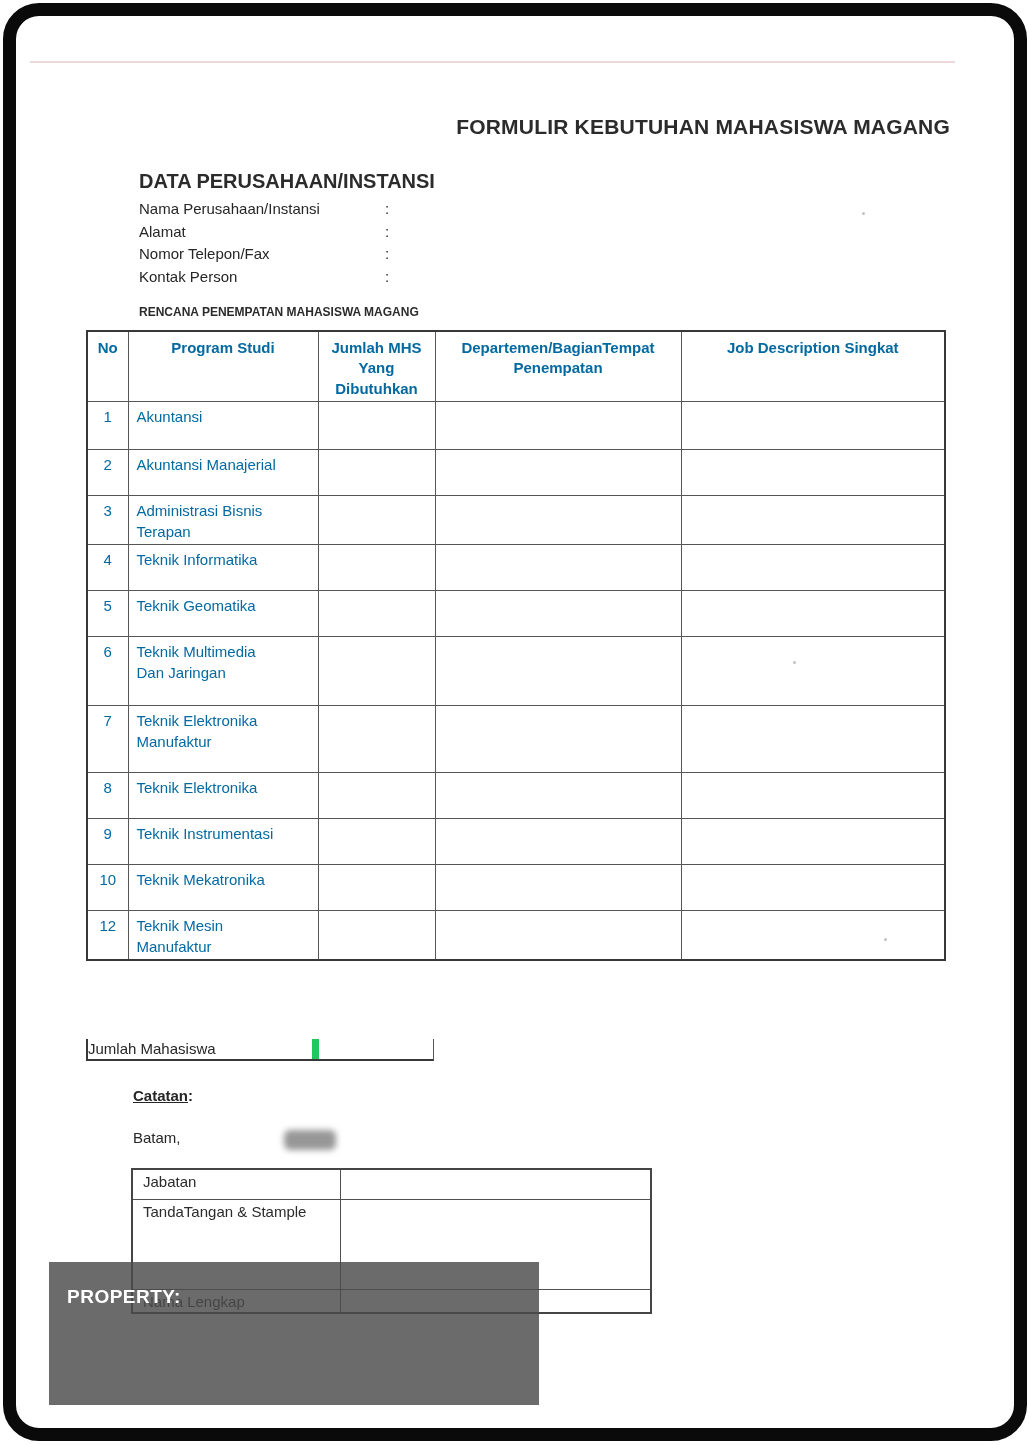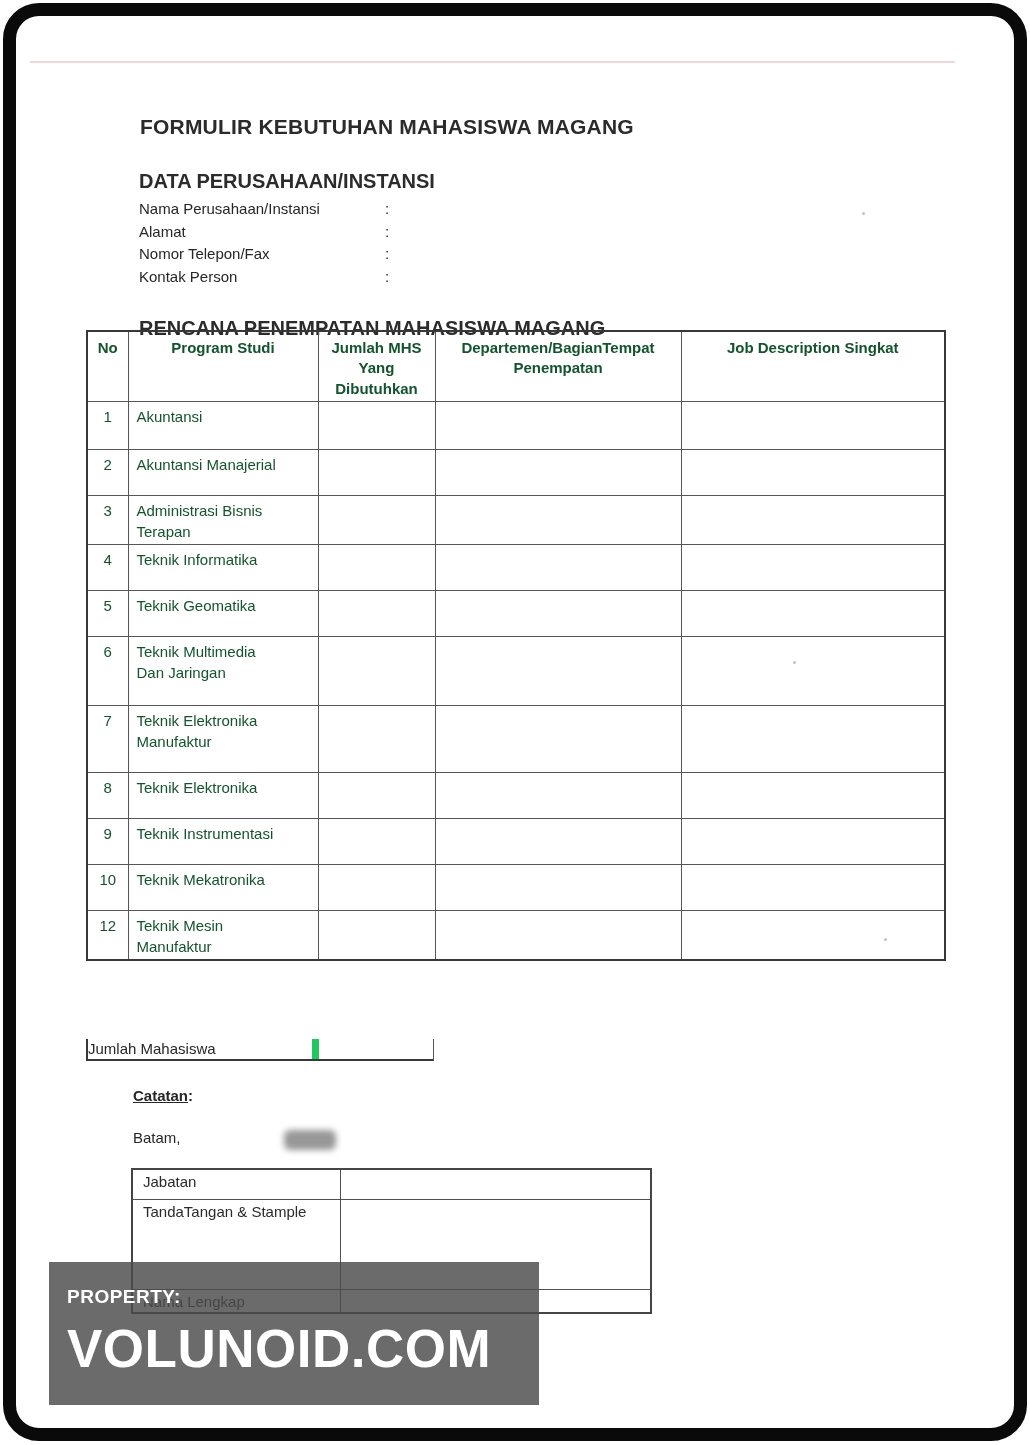--- a/index.html
+++ b/index.html
@@ -13,39 +13,39 @@
     border:13px solid #0a0a0a;border-radius:36px;pointer-events:none;z-index:60;
   }
   
   .artifact-line{
     position:absolute;left:30px;top:61px;width:925px;height:2px;
     background:rgba(205,158,158,0.38);z-index:1;
   }
   .speck{position:absolute;width:3px;height:3px;background:rgba(120,120,120,0.45);border-radius:50%;}
 
   .title{
-    position:absolute;left:140px;right:80px;top:115px;text-align:left;
+    position:absolute;left:140px;right:80px;top:115px;text-align:right;
     font-size:21px;font-weight:bold;letter-spacing:0.2px;color:#2b2b2b;
   }
 
   .company{position:absolute;left:139px;top:170px;width:560px;}
   .sec-heading{font-size:20px;font-weight:bold;color:#2b2b2b;}
   .field-row{position:relative;height:22.5px;font-size:15px;}
   .field-row .flabel{position:absolute;left:0;top:0;}
   .field-row .fcolon{position:absolute;left:246px;top:0;}
   .company .rows{margin-top:7px;}
 
   .rencana-heading{
-    position:absolute;left:139px;top:305px;font-size:20px;font-weight:bold;color:#2b2b2b;margin-top:12px;
+    position:absolute;left:139px;top:305px;font-size:12px;font-weight:bold;color:#2b2b2b;
   }
 
   
   table.main{
     position:absolute;left:86px;top:330px;border-collapse:collapse;table-layout:fixed;
-    font-size:15px;color:#14532d;
+    font-size:15px;color:#0369a1;
   }
   table.main th,table.main td{
     border:1px solid #565656;vertical-align:top;overflow:hidden;
   }
   table.main{border:2px solid #383838;}
   table.main th{
     font-weight:bold;text-align:center;padding:6px 4px 2px 4px;
     white-space:pre-line;line-height:1.35;height:63px;box-sizing:border-box;
   }
   table.main td{padding:4px 8px 2px 8px;line-height:1.4;}
@@ -267,16 +267,15 @@
     </tr>
     <tr class="r3">
       <td>Nama Lengkap</td>
       <td></td>
     </tr>
   </tbody>
 </table>
 
 <div class="watermark">
   <div class="wm1">PROPERTY:</div>
-  <div class="wm2">VOLUNOID.COM</div>
 </div>
 
 <div class="frame"></div>
 
 </body></html>

